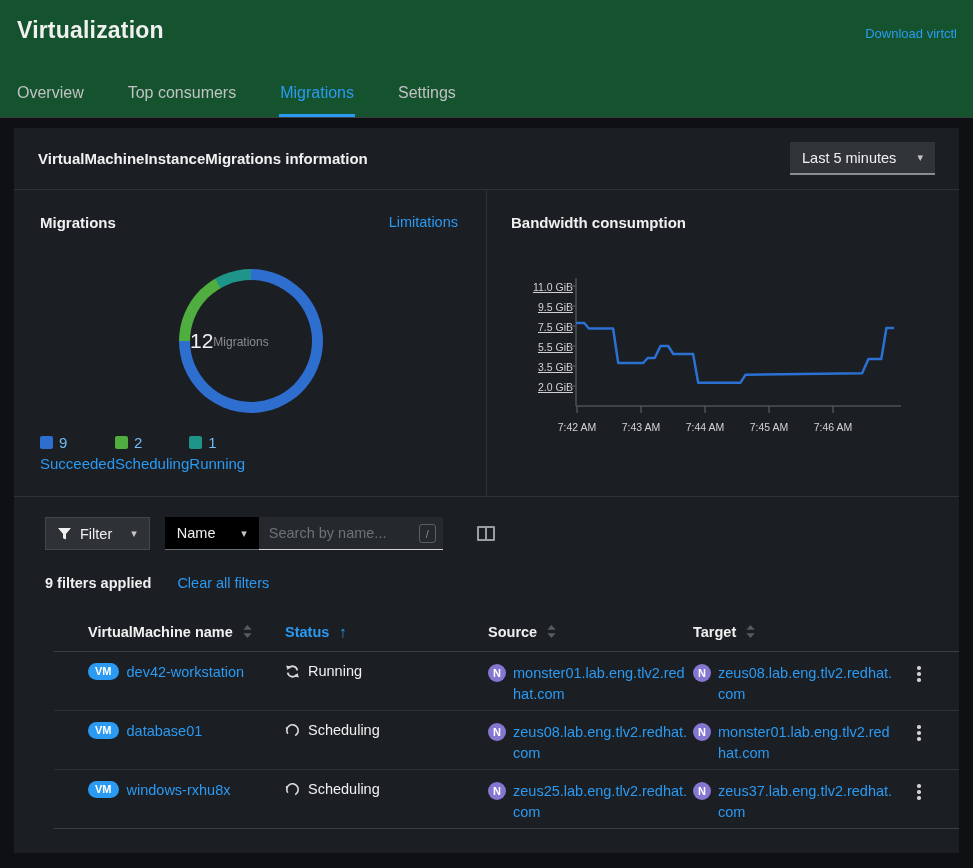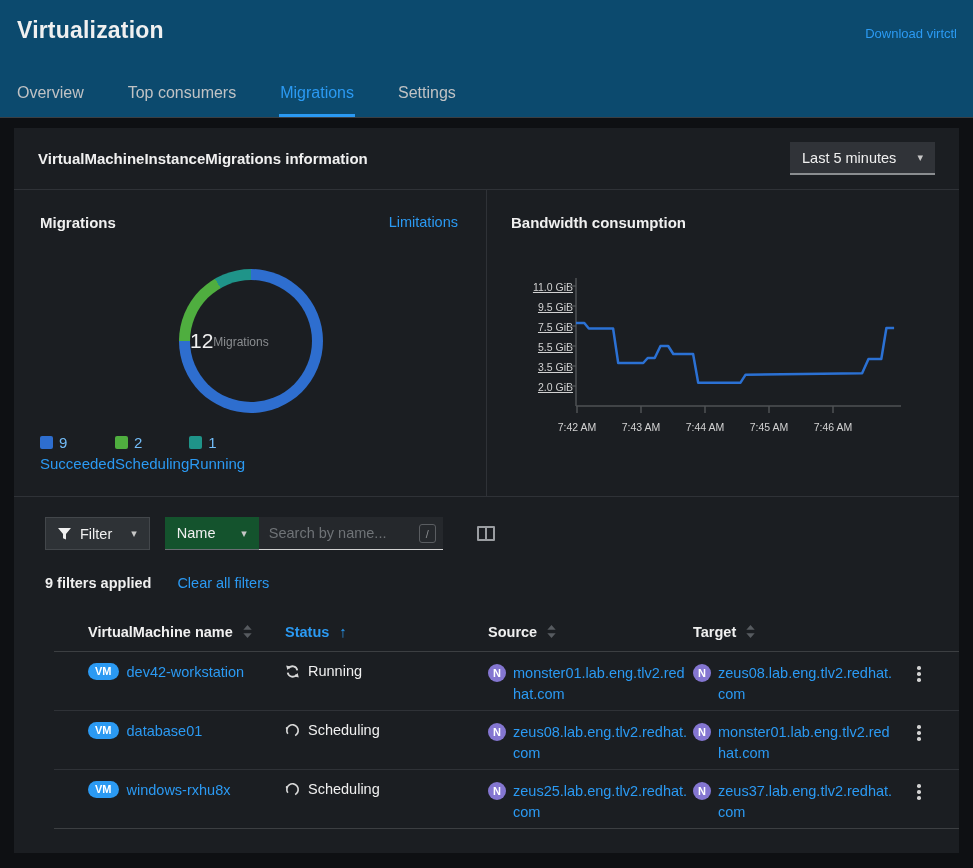--- a/index.html
+++ b/index.html
@@ -2,21 +2,21 @@
 <html><head>
 <meta charset="utf-8">
 <style>
   * { margin:0; padding:0; box-sizing:border-box; }
   html,body { background:#0e1013; }
   body { font-family:"Liberation Sans", sans-serif; color:#f0f0f0; }
   #app { position:relative; width:973px; height:868px; background:#0e1013; overflow:hidden; }
 
   
   .masthead { position:absolute; top:0; left:0; width:973px; height:118px;
-              background:#0c4a6e; border-bottom:1px solid #3b3e42; }
+              background:#14532d; border-bottom:1px solid #3b3e42; }
   .page-title { position:absolute; top:17px; left:17px; font-size:23px; font-weight:700; letter-spacing:.2px; }
   .download-link { position:absolute; top:26px; right:16px; font-size:13px; color:#2b9af3; cursor:pointer; text-decoration:none; }
   .tabs { position:absolute; left:16px; bottom:0; display:flex; gap:42px; }
   .tab { font-size:16px; color:#c0c2c4; padding:0 1px 12px 1px; cursor:pointer; border-bottom:3px solid transparent; }
   .tab.active { color:#2b9af3; border-bottom-color:#2b9af3; }
 
   
   .card { position:absolute; left:14px; top:128px; width:945px; height:725px; background:#1b1e22;padding-left:42px; }
   .card-head { position:absolute; top:0; left:0; right:0; height:62px;
                display:flex; align-items:center; justify-content:space-between;
@@ -59,21 +59,21 @@
                  font-size:10.5px; color:#d2d2d2;text-decoration:underline; }
   .xtick-label { position:absolute; width:64px; text-align:center; top:149px;
                  font-size:10.5px; color:#d2d2d2; }
 
   
   .toolbar { position:absolute; top:389px; left:31px; display:flex; align-items:center; }
   .filter-btn { height:33px; display:flex; align-items:center; gap:9px; padding:0 12px;
                 background:#2e3236; border:1px solid #43474b; color:#f0f0f0;
                 font-size:14.5px; cursor:pointer; }
   .filter-btn .caret { margin-left:10px; }
-  .name-select { height:33px; width:94px; margin-left:15px; background:#14532d;
+  .name-select { height:33px; width:94px; margin-left:15px; background:#000000;
                  border-bottom:1px solid #6a6e73; display:flex; align-items:center;
                  justify-content:space-between; padding:0 12px; font-size:14.5px; cursor:pointer; }
   .search-box { position:relative; height:33px; width:184px; background:#25282c;
                 border-bottom:1px solid #d2d2d2; }
   .search-box input { width:100%; height:100%; background:transparent; border:none; outline:none;
                       color:#f0f0f0; font-size:14.5px; padding:0 30px 0 10px;
                       font-family:"Liberation Sans", sans-serif; }
   .search-box input::placeholder { color:#6f7377; }
   .kbd-slash { position:absolute; right:7px; top:7px; width:17px; height:19px;
                border:1px solid #5a5d61; border-radius:3px; color:#8a8d90;

